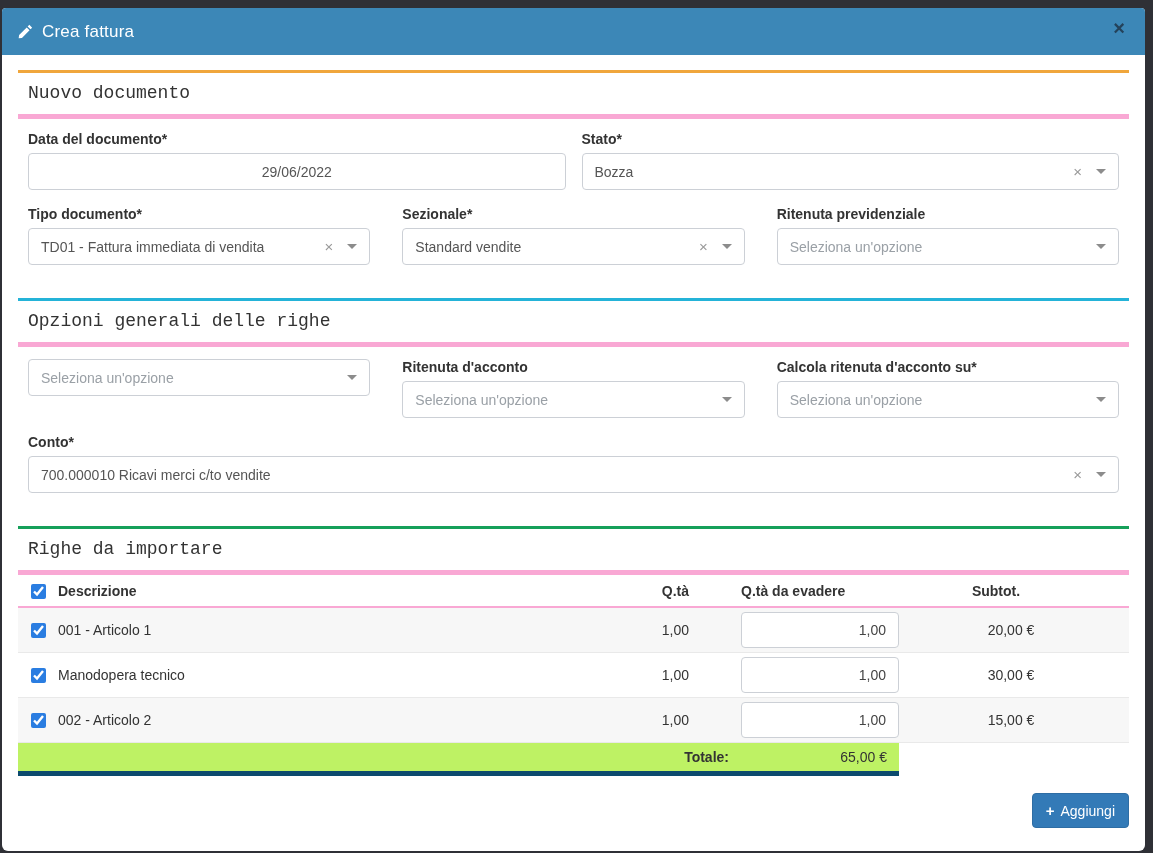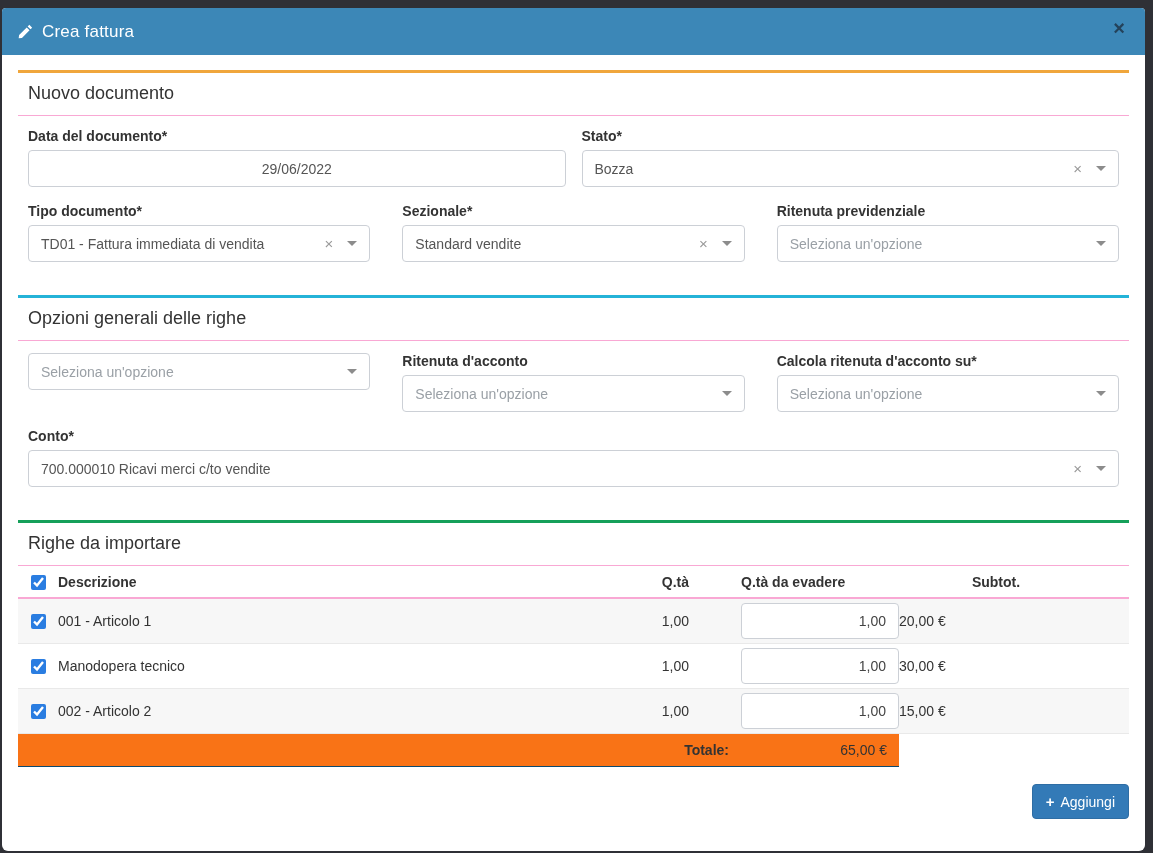--- a/index.html
+++ b/index.html
@@ -51,21 +51,22 @@
   }
   .panel { margin-bottom: 21px; }
   .panel-accent { height: 3px; width: 100%; }
   .accent-orange { background: #f0a63c; }
   .accent-cyan   { background: #24b3d8; }
   .accent-green  { background: #16a05a; }
   .panel-heading {
     font-size: 18px;
     color: #333;
     padding: 10px 10px 11px 10px;
-    border-bottom: 1px solid #f9a8d4;
+    border-bottom: 5px solid #f9a8d4;
+    font-family: Liberation Mono, monospace;
   }
   .panel-body { padding: 12px 10px 10px 10px; }
   .form-row { display: grid; gap: 32px; margin-bottom: 16px; }
   .cols-2 { grid-template-columns: 1fr 1fr; gap: 16px; }
   .cols-3 { grid-template-columns: 1fr 1fr 1fr; }
   .cols-1 { grid-template-columns: 1fr; }
   .form-row:last-child { margin-bottom: 2px; }
   .field label {
     display: block;
     font-weight: bold;
@@ -122,24 +123,24 @@
     width: 158px; height: 36px;
     border: 1px solid #ccd0d6;
     border-radius: 4px;
     text-align: right;
     padding: 0 12px;
     font-size: 14px;
     color: #444;
     font-family: "Liberation Sans", "DejaVu Sans", sans-serif;
   }
   .th-evadere { padding-left: 12px; text-align: left; }
-  .cell-subtot { text-align: left; padding-right: 6px; }
+  .cell-subtot { text-align: center; padding-right: 6px; }
   .th-subtot { text-align: center; padding-right: 36px; }
   .tfoot-row { min-height: 33px; }
-  .f-gray { background: #f97316; border-bottom: 1px solid #0c4a6e; height: 100%; display: flex; align-items: center; }
+  .f-gray { background: #bef264; border-bottom: 5px solid #0c4a6e; height: 100%; display: flex; align-items: center; }
   .f-totale { justify-content: flex-end; font-weight: bold; }
   .f-value { justify-content: flex-end; padding-right: 12px; }
   .f-empty { background: #ffffff; }
   
   .modal-actions { display: flex; justify-content: flex-end; padding: 17px 0 0 0; }
   .btn-primary {
     background: #337ab7;
     border: 1px solid #2e6da4;
     color: #fff;
     font-size: 14px;

